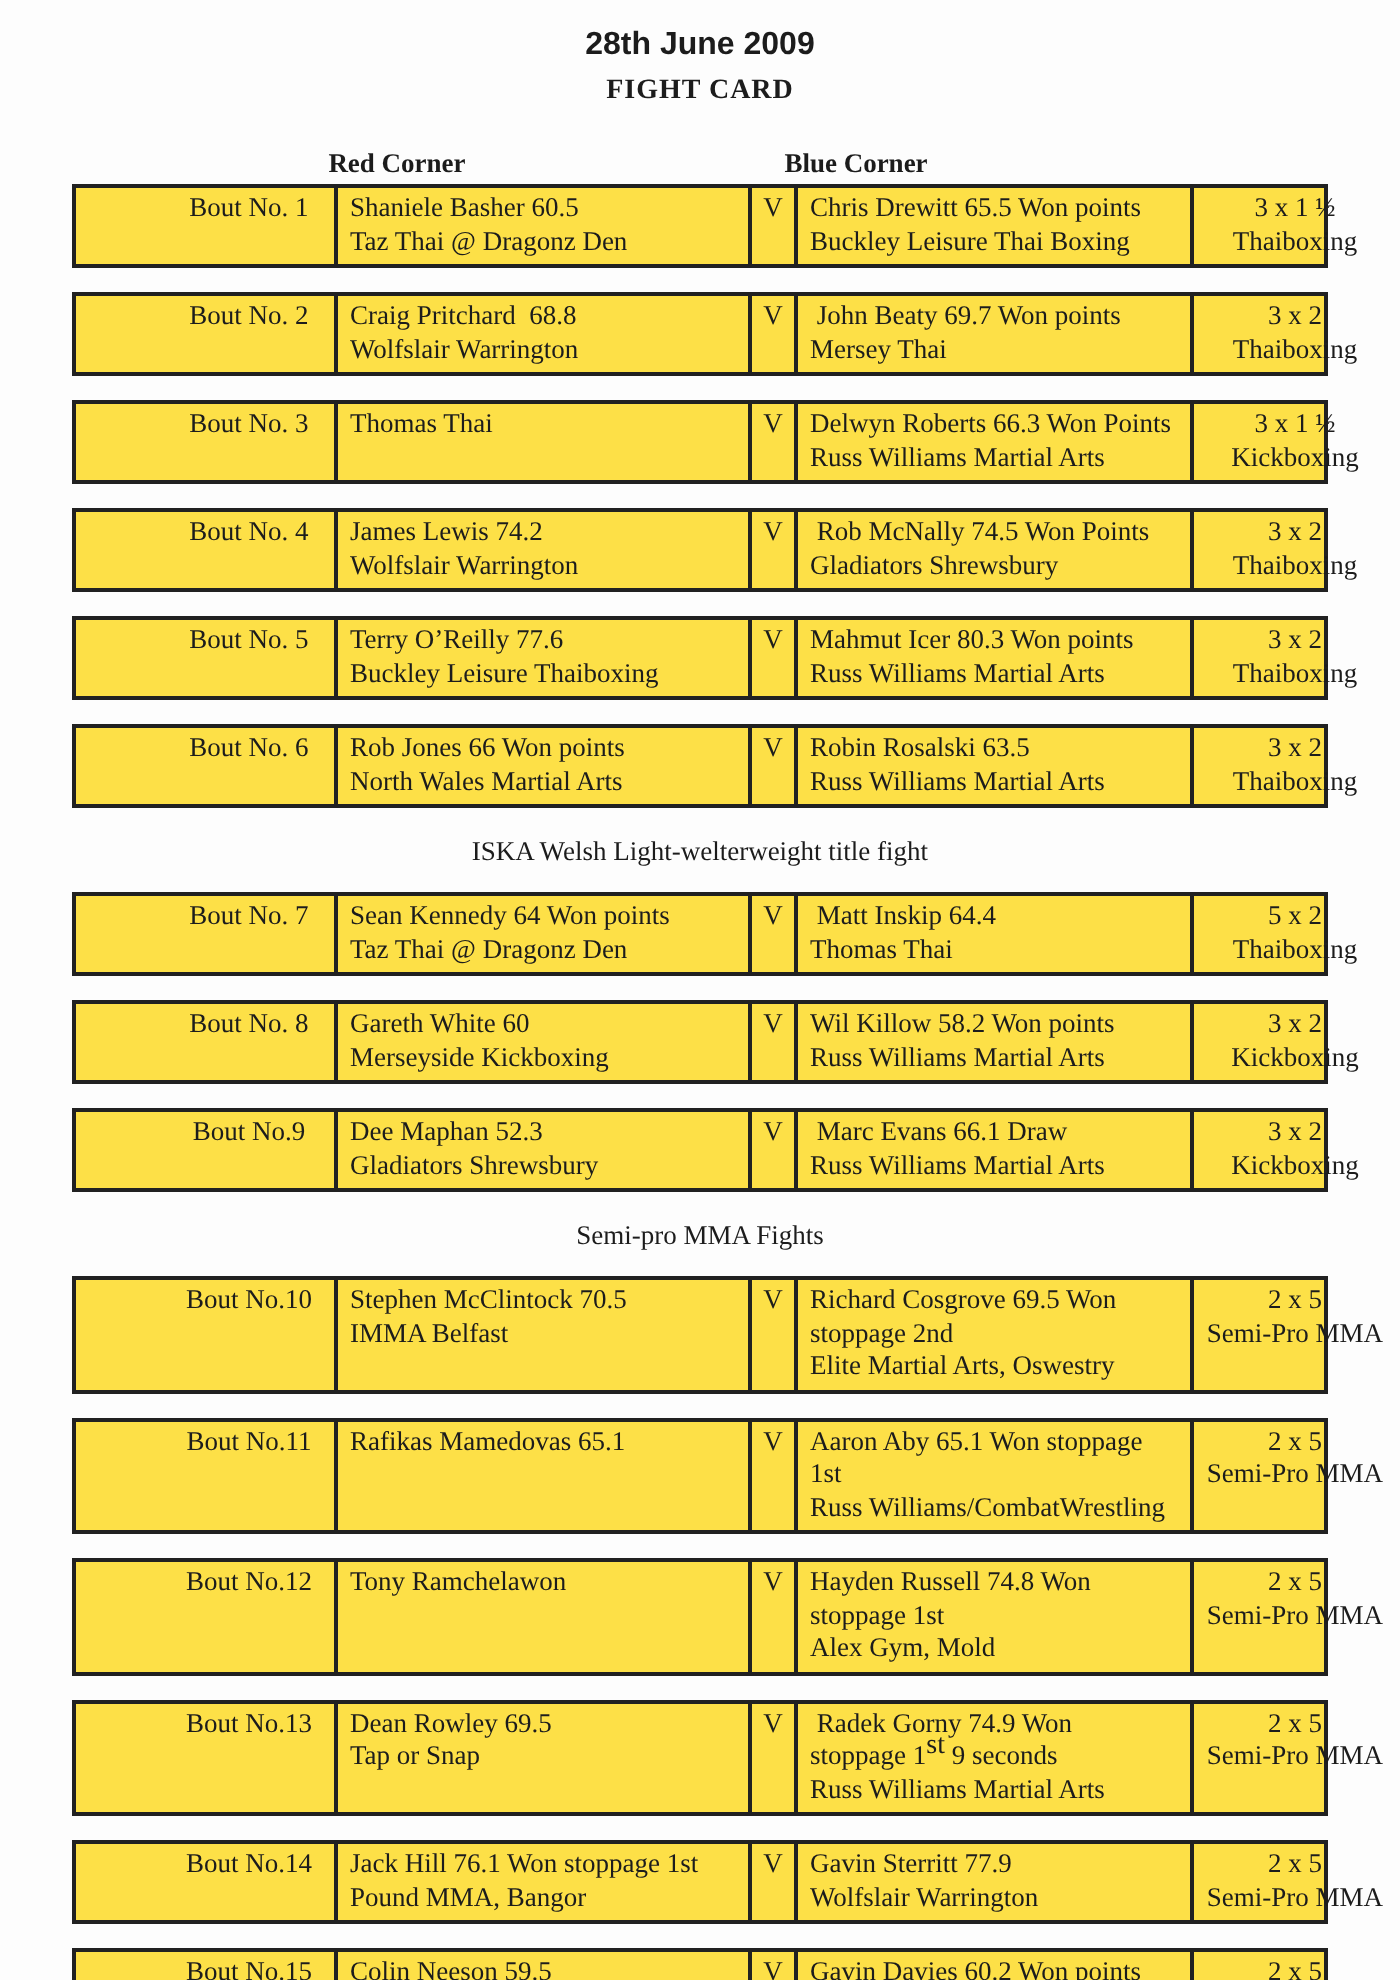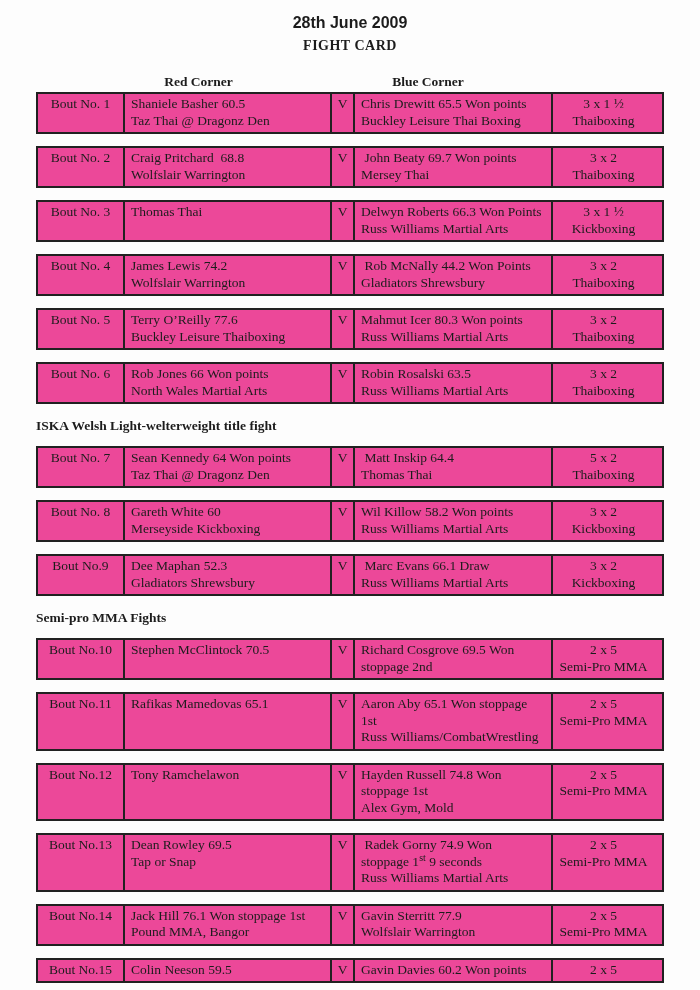--- a/index.html
+++ b/index.html
@@ -37,37 +37,38 @@
   }
   .corner-headers .hdr { text-align: center; transform: translateX(-30px); }
 
   #bouts > :first-child { margin-top: 2px; }
 
   .bout-row {
     display: grid;
     grid-template-columns: 85px 207px 23px 198px 103px;
     border: 2px solid #212121;
     margin-top: 12px;
-    background: #ec4899;
+    background: #fde047;
+    padding-left: 44px;
   }
   .cell {
     padding: 2px 6px 3px 6px;
     font-size: 13.5px;
     line-height: 16.5px;
   }
   .cell + .cell { border-left: 2px solid #212121; }
   .c-bout { text-align: center; padding-left: 2px; padding-right: 2px; }
   .c-v    { text-align: center; padding-left: 0; padding-right: 0; }
   .c-fmt  { text-align: center; }
   .line   { white-space: pre-wrap; }
-  sup { font-size: 10px; line-height: 0; vertical-align: super; }
+  sup { font-size: 14px; line-height: 0; vertical-align: super; }
 
   .section-header {
-    text-align: left;
-    font-weight: bold;
+    text-align: center;
+    font-weight: normal;
     font-size: 13.5px;
     line-height: 16px;
     margin: 14px 0 4px 0;
   }
 </style>
 </head>
 <body>
 
 <div class="page">
   <div class="doc-title">28th June 2009</div>
@@ -130,21 +131,21 @@
         </div>
   </div>
       <div class="bout-row">
     <div class="cell c-bout"><span>Bout No. 4</span></div>
     <div class="cell c-red">
           <div class="line">James Lewis 74.2</div>
           <div class="line">Wolfslair Warrington</div>
         </div>
     <div class="cell c-v"><span>V</span></div>
     <div class="cell c-blue">
-          <div class="line"> Rob McNally 44.2 Won Points</div>
+          <div class="line"> Rob McNally 74.5 Won Points</div>
           <div class="line">Gladiators Shrewsbury</div>
         </div>
     <div class="cell c-fmt">
           <div class="line">3 x 2</div>
           <div class="line">Thaiboxing</div>
         </div>
   </div>
       <div class="bout-row">
     <div class="cell c-bout"><span>Bout No. 5</span></div>
     <div class="cell c-red">
@@ -224,25 +225,27 @@
     <div class="cell c-fmt">
           <div class="line">3 x 2</div>
           <div class="line">Kickboxing</div>
         </div>
   </div>
       <div class="section-header">Semi-pro MMA Fights</div>
       <div class="bout-row">
     <div class="cell c-bout"><span>Bout No.10</span></div>
     <div class="cell c-red">
           <div class="line">Stephen McClintock 70.5</div>
+          <div class="line">IMMA Belfast</div>
         </div>
     <div class="cell c-v"><span>V</span></div>
     <div class="cell c-blue">
           <div class="line">Richard Cosgrove 69.5 Won</div>
           <div class="line">stoppage 2nd</div>
+          <div class="line">Elite Martial Arts, Oswestry</div>
         </div>
     <div class="cell c-fmt">
           <div class="line">2 x 5</div>
           <div class="line">Semi-Pro MMA</div>
         </div>
   </div>
       <div class="bout-row">
     <div class="cell c-bout"><span>Bout No.11</span></div>
     <div class="cell c-red">
           <div class="line">Rafikas Mamedovas 65.1</div>

